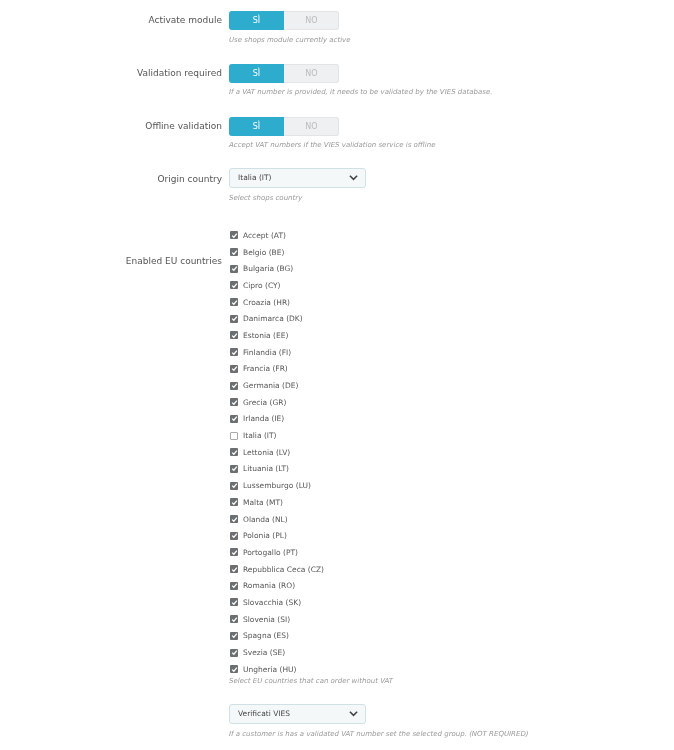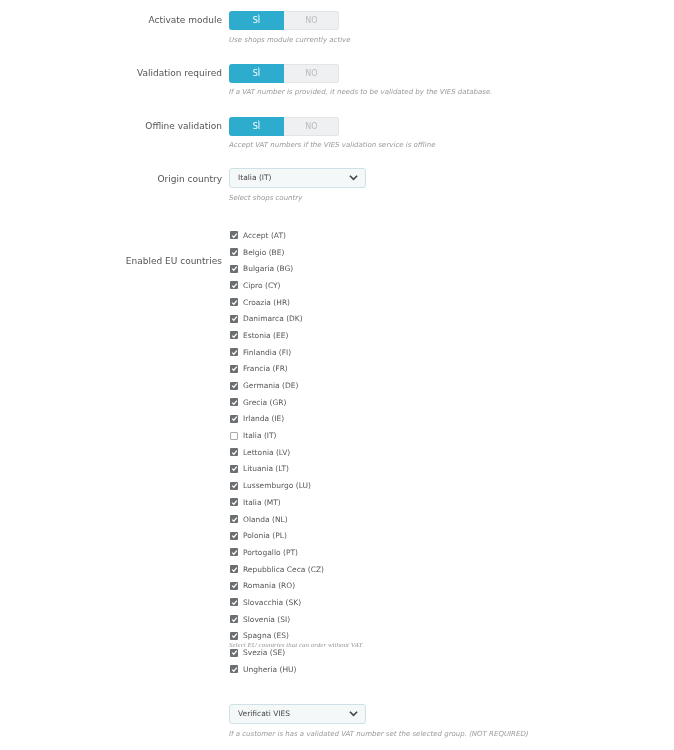--- a/index.html
+++ b/index.html
@@ -178,21 +178,21 @@
         </svg>
       </span>
       <span>Lussemburgo (LU)</span>
     </div>
     <div class="cb">
       <span class="box checked">
         <svg viewBox="0 0 8 8">
           <path d="M1.3 4.2 L3.2 6 L6.7 1.8" fill="none" stroke="#fff" stroke-width="1.4"></path>
         </svg>
       </span>
-      <span>Italia (MT)</span>
+      <span>Malta (MT)</span>
     </div>
     <div class="cb">
       <span class="box checked">
         <svg viewBox="0 0 8 8">
           <path d="M1.3 4.2 L3.2 6 L6.7 1.8" fill="none" stroke="#fff" stroke-width="1.4"></path>
         </svg>
       </span>
       <span>Olanda (NL)</span>
     </div>
     <div class="cb">
@@ -261,21 +261,21 @@
     </div>
     <div class="cb">
       <span class="box checked">
         <svg viewBox="0 0 8 8">
           <path d="M1.3 4.2 L3.2 6 L6.7 1.8" fill="none" stroke="#fff" stroke-width="1.4"></path>
         </svg>
       </span>
       <span>Ungheria (HU)</span>
     </div>
   </div>
-<div class="help" style="top:641px;font-family:Liberation Serif, serif;">Select EU countries that can order without VAT</div>
+<div class="help" style="top:677px;">Select EU countries that can order without VAT</div>
 
 <div class="label" style="top:710px;margin-top:45px;">
   <span class="req">*</span><span>Business customer group</span>
 </div>
 <div class="select" style="top:704px;">
   <span>Verificati VIES</span>
   <svg class="chev" viewBox="0 0 10 7">
       <path d="M1 1.5 L5 5.5 L9 1.5" fill="none" stroke="#444" stroke-width="1.8"></path>
     </svg>
 </div>

